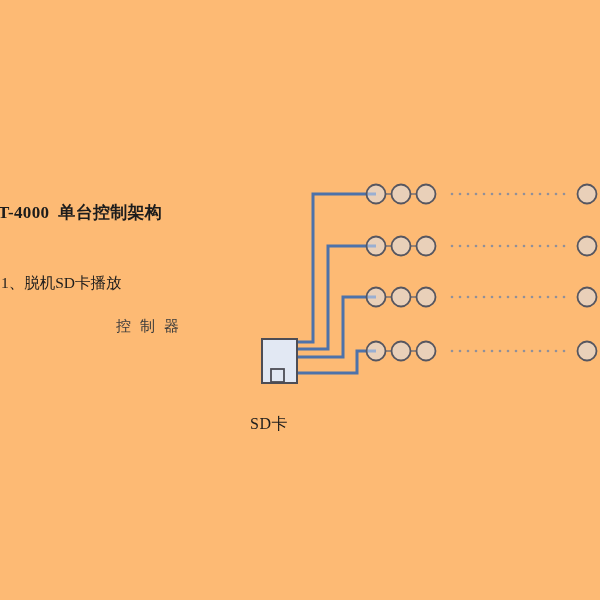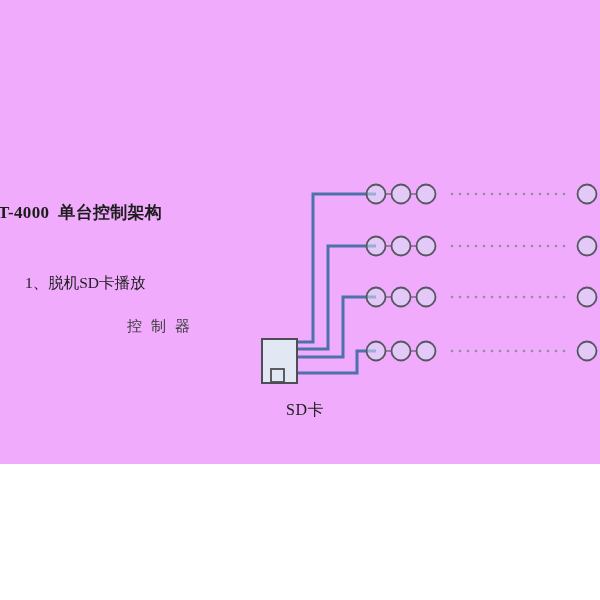--- a/index.html
+++ b/index.html
@@ -1,52 +1,50 @@
 <!DOCTYPE html>
 <html><head>
 <meta charset="utf-8">
 <style>
   html,body{margin:0;padding:0;background:#fff;}
   .canvas{
     position:relative;
-    width:600px;height:464px;
-    background:#f0abfc;
+    width:600px;height:600px;
+    background:#fdba74;
     overflow:hidden;
     font-family:"Liberation Serif","DejaVu Serif",serif;
     color:#1c1c1c;
   }
   .title{
     position:absolute;
     left:-2px;top:201px;
     font-size:17px;
     font-weight:bold;
     white-space:pre;
     letter-spacing:0.3px;
   }
   .notes{
     position:absolute;
     left:1px;top:227px;
     font-size:15.5px;
     line-height:22.4px;
     white-space:pre;
-    padding-left:24px;
   }
   .label-controller{
     position:absolute;
-    left:127px;top:317px;
+    left:116px;top:317px;
     font-size:15px;
     letter-spacing:9px;
     color:#3c3c3c;
   }
   .label-sdcard{
     position:absolute;
-    left:250px;top:400px;
+    left:250px;top:414px;
     font-size:16px;
     letter-spacing:0.5px;
-    margin-left:36px;
   }
   svg.diagram{
     position:absolute;
     left:0;top:0;
   }
 </style>
 </head>
 <body>
 
 <div class="canvas">

